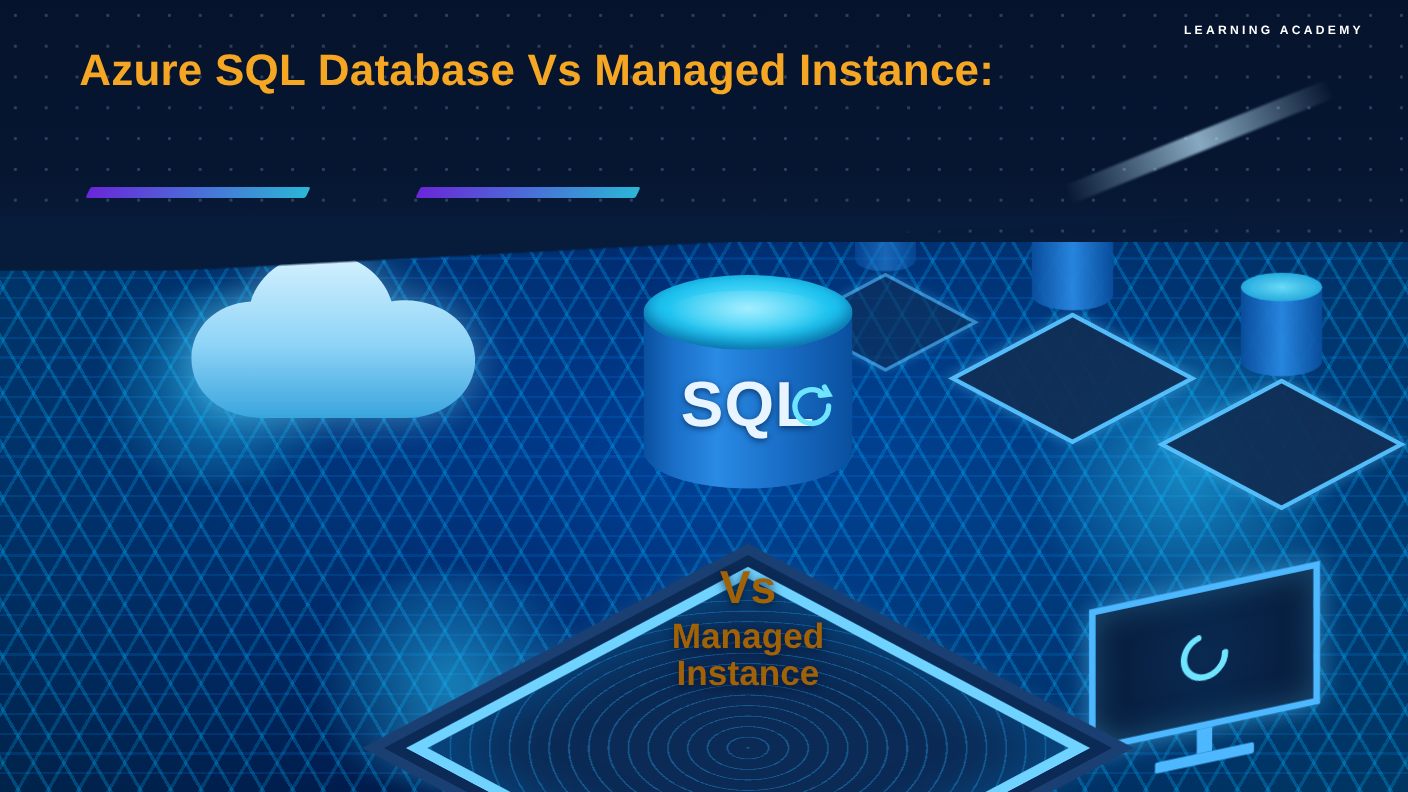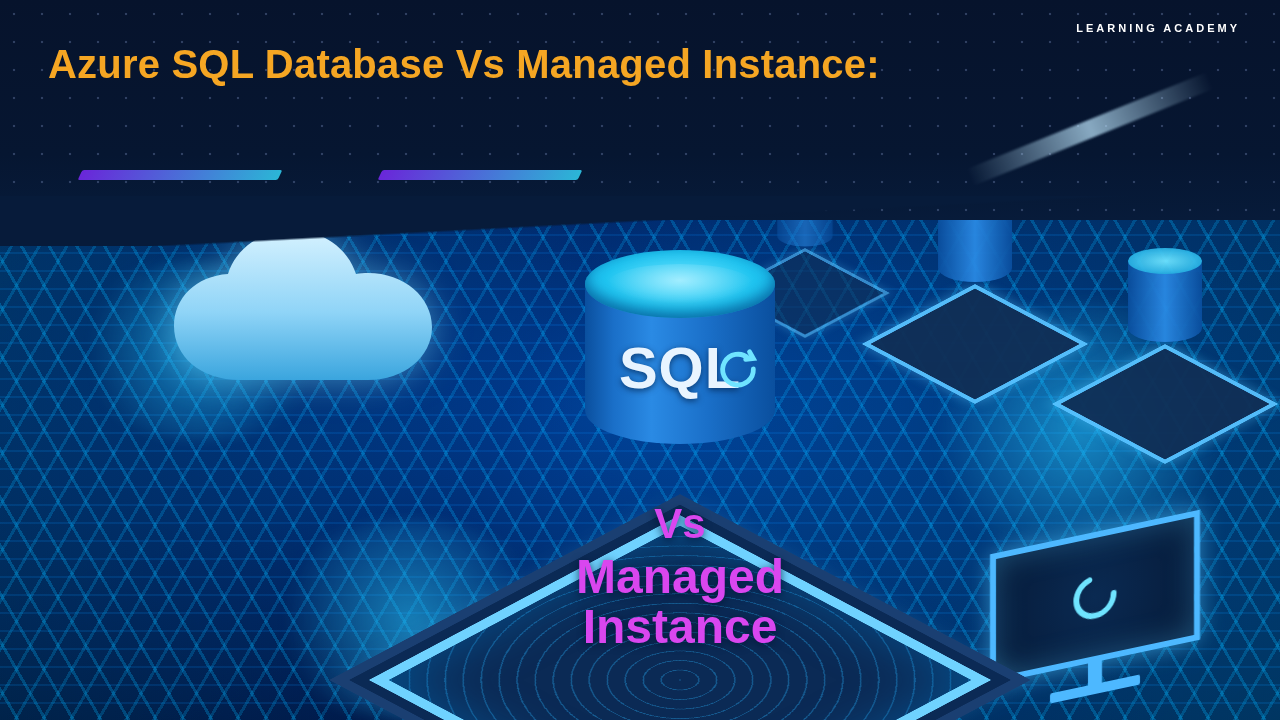--- a/index.html
+++ b/index.html
@@ -22,21 +22,21 @@
       linear-gradient(180deg,#06132c 0%, #061631 70%, #071b3a 100%);
     z-index: 20;
   }
   .header-band::after{
     content:"";
     position:absolute; left:0; right:0; bottom:-26px; height:50px;
     background: linear-gradient(-3deg, transparent 49%, #071b3a 51%);
   }
   .title {
     position: absolute;
-    top: 42px; left: 48px;
+    top: 42px; left: 72px;
     font-size: 40px;
     font-weight: 700;
     color: #f5a623;
     letter-spacing: .2px;
   }
   .subtitle {
     position: absolute;
     top: 100px; left: 60px;
     font-size: 26px;
     font-weight: 500;
@@ -182,31 +182,31 @@
     letter-spacing:1px;
     text-shadow: 0 2px 6px rgba(0,30,70,.7);
   }
   .db-refresh{
     position:absolute; top:96px; right:14px;
     width:46px; height:46px;
   }
   .db-refresh svg{ width:100%; height:100%; }
 
   .center-text {
-    position:absolute; left:50%; top:250px;
+    position:absolute; left:50%; top:260px;
     transform: translateX(-50%);
     width:420px;
     text-align:center;
-    color:#d946ef;
+    color:#a16207;
     font-weight:700;
     z-index:14;
     text-shadow: 0 2px 8px rgba(0,20,50,.8);
   }
   .center-text .vs { font-size:42px; margin-bottom:4px; }
-  .center-text .mi { font-size:48px; line-height:1.05; }
+  .center-text .mi { font-size:32px; line-height:1.05; }
 
   
   .mini-db {
     position:absolute;
     width:110px; height:120px;
     z-index:11;
     opacity:.95;
   }
   .mini-db .plate{
     position:absolute; left:50%; top:64px;

